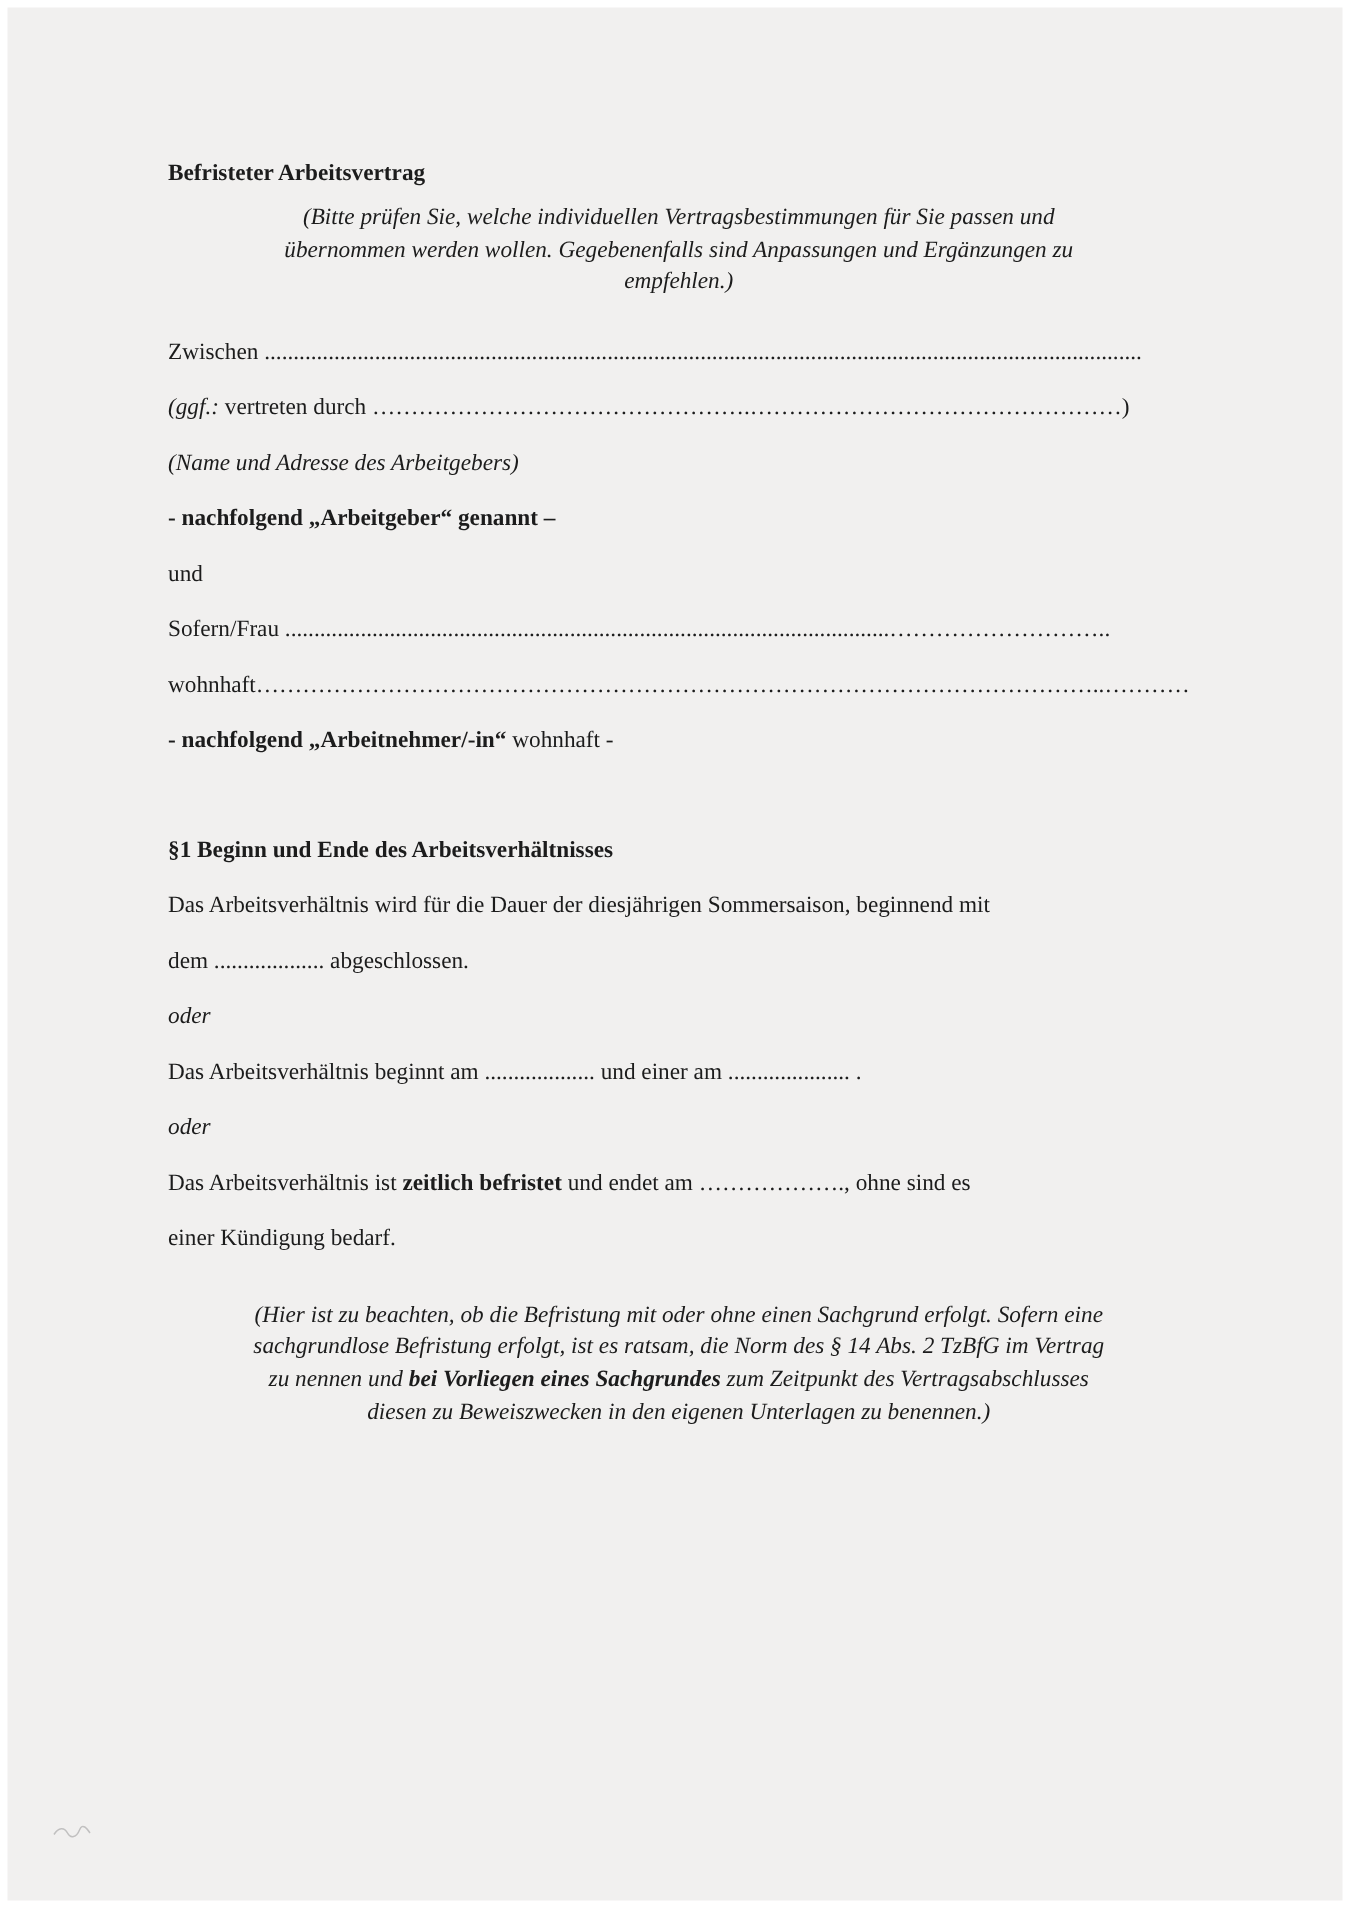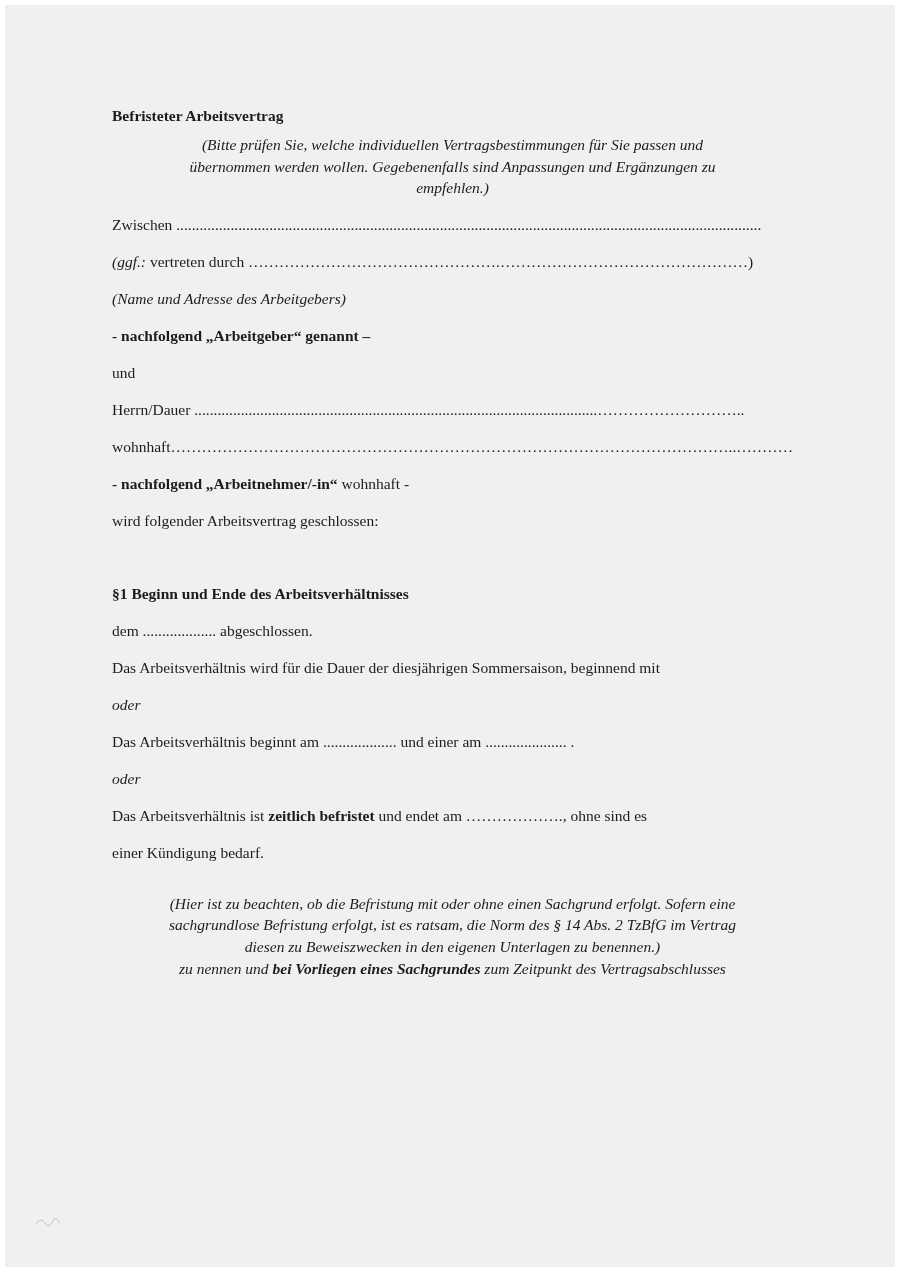--- a/index.html
+++ b/index.html
@@ -27,21 +27,21 @@
   p { margin: 0; }
   .para { line-height: 37px; }
   .b { font-weight: bold; }
   .it { font-style: italic; }
   .note-line {
     line-height: 21.6px;
     font-style: italic;
     white-space: nowrap;
     text-align: center;
   }
-  .gap-after { margin-bottom: 7px; }
+  .gap-after { margin-bottom: 17px; }
   .fill {
     white-space: nowrap;
     overflow: hidden;
   }
   .sec-heading { margin-top: 36px; }
   .final-start { margin-top: 22px; }
   .footer-mark {
     position: absolute;
     left: 30px;
     bottom: 36px;
@@ -63,46 +63,45 @@
     <p class="para fill">Zwischen .......................................................................................................................................................</p>
 
     <p class="para fill"><span class="it">(ggf.:</span><span> vertreten durch ………………………………………….…………………………………………)</span></p>
 
     <p class="para it">(Name und Adresse des Arbeitgebers)</p>
 
     <p class="para b">- nachfolgend „Arbeitgeber“ genannt –</p>
 
     <p class="para">und</p>
 
-    <p class="para fill">Herrn/Dauer ........................................................................................................………………………..</p>
+    <p class="para fill">Sofern/Frau ........................................................................................................………………………..</p>
 
     <p class="para fill">wohnhaft………………………………………………………………………………………………..………………..</p>
 
     <p class="para"><span class="b">- nachfolgend „Arbeitnehmer/-in“</span><span> wohnhaft -</span></p>
 
-    <p class="para">wird folgender Arbeitsvertrag geschlossen:</p>
 
     <p class="para b sec-heading">§1 Beginn und Ende des Arbeitsverhältnisses</p>
 
+    <p class="para">Das Arbeitsverhältnis wird für die Dauer der diesjährigen Sommersaison, beginnend mit</p>
     <p class="para">dem ................... abgeschlossen.</p>
-    <p class="para">Das Arbeitsverhältnis wird für die Dauer der diesjährigen Sommersaison, beginnend mit</p>
 
     <p class="para it">oder</p>
 
     <p class="para">Das Arbeitsverhältnis beginnt am ................... und einer am ..................... .</p>
 
     <p class="para it">oder</p>
 
     <p class="para"><span>Das Arbeitsverhältnis ist </span><span class="b">zeitlich befristet</span><span> und endet am ………………., ohne sind es</span></p>
     <p class="para">einer Kündigung bedarf.</p>
 
     <p class="note-line final-start">(Hier ist zu beachten, ob die Befristung mit oder ohne einen Sachgrund erfolgt. Sofern eine</p>
     <p class="note-line">sachgrundlose Befristung erfolgt, ist es ratsam,  die Norm des § 14 Abs. 2 TzBfG im Vertrag</p>
+    <p class="note-line"><span>zu nennen und </span><span class="b">bei Vorliegen eines Sachgrundes</span><span> zum Zeitpunkt des Vertragsabschlusses</span></p>
     <p class="note-line">diesen zu Beweiszwecken in den eigenen Unterlagen zu benennen.)</p>
-    <p class="note-line"><span>zu nennen und </span><span class="b">bei Vorliegen eines Sachgrundes</span><span> zum Zeitpunkt des Vertragsabschlusses</span></p>
 
   </div>
 
   <div class="footer-mark">
     <svg width="26" height="10" viewBox="0 0 26 10" xmlns="http://www.w3.org/2000/svg">
       <path d="M1 7 C4 2, 8 2, 10 6 S 16 9, 18 4 S 23 3, 25 6" stroke="#9a9a9a" stroke-width="1" fill="none"></path>
     </svg>
   </div>
 </div>
 

